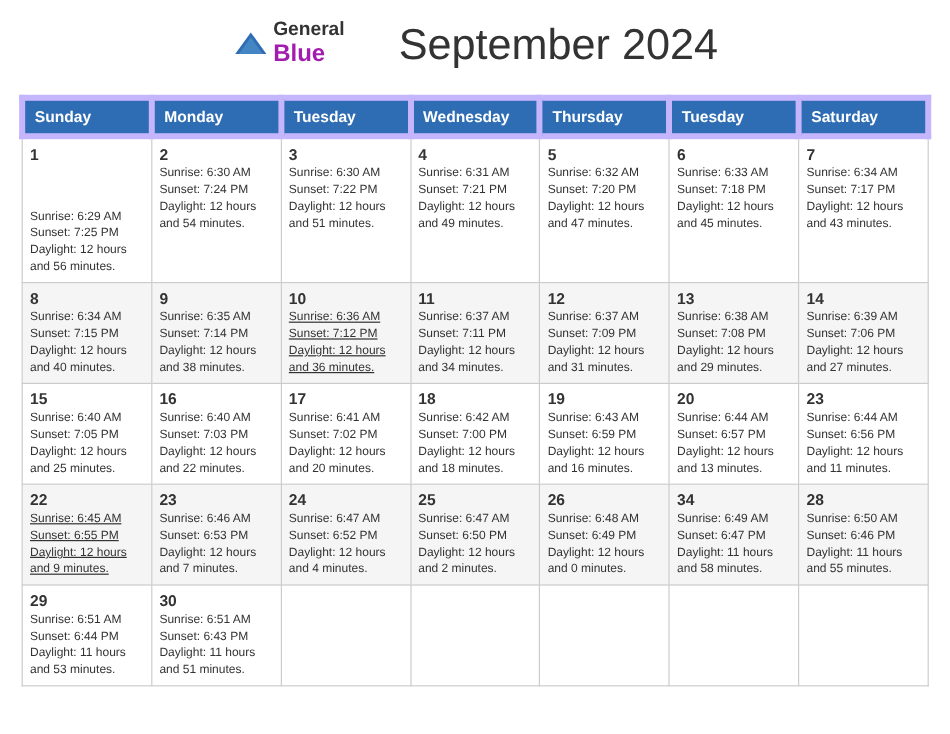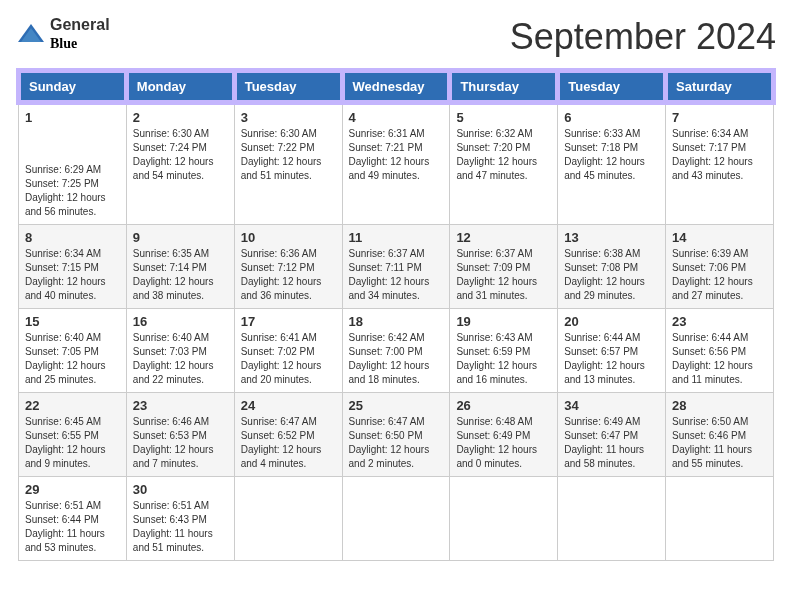--- a/index.html
+++ b/index.html
@@ -5,23 +5,23 @@
     * { box-sizing: border-box; margin: 0; padding: 0; }
     body {
       font-family: Arial, sans-serif;
       background: #fff;
       width: 792px;
       min-height: 612px;
       padding: 16px;
     }
     .header {
       display: flex;
-      justify-content: space-between;
+      justify-content: center;
       align-items: flex-start;
-      margin-bottom: 10px;
+      margin-bottom: 21px;
       gap: 45px;
     }
     .logo {
       display: flex;
       align-items: center;
       gap: 4px;
     }
     .logo-icon {
       width: 30px;
       height: 24px;
@@ -84,21 +84,21 @@
 <body>
 
 <div class="header">
   <div class="logo">
     <svg class="logo-icon" viewBox="0 0 30 24" xmlns="http://www.w3.org/2000/svg">
       <polygon points="15,2 28,20 2,20" fill="#2e6db4"></polygon>
       <polygon points="15,6 25,20 5,20" fill="#5a9fd4" opacity="0.5"></polygon>
     </svg>
     <div>
       <span style="font-size:16px;font-weight:bold;color:#333;">General</span><br>
-      <span style="font-size:14px;font-weight:bold;color:#000000;font-family:Liberation Serif, serif;">Blue</span>
+      <span style="font-size:20px;font-weight:bold;color:#a21caf;">Blue</span>
     </div>
   </div>
   <div class="title-block">
     <div class="month-title">September 2024</div>
   </div>
 </div>
 
 <table class="calendar">
   <thead>
     <tr>
@@ -173,21 +173,21 @@
         </td>
         <td>
           <span class="day-number">9</span>
           <div class="day-info" style="white-space: pre-line;">Sunrise: 6:35 AM
 Sunset: 7:14 PM
 Daylight: 12 hours
 and 38 minutes.</div>
         </td>
         <td>
           <span class="day-number">10</span>
-          <div class="day-info" style="white-space: pre-line;">Sunrise: 6:36 AM
+          <div class="day-info" style="white-space: pre-line; text-decoration: underline;">Sunrise: 6:36 AM
 Sunset: 7:12 PM
 Daylight: 12 hours
 and 36 minutes.</div>
         </td>
         <td>
           <span class="day-number">11</span>
           <div class="day-info" style="white-space: pre-line;">Sunrise: 6:37 AM
 Sunset: 7:11 PM
 Daylight: 12 hours
 and 34 minutes.</div>
@@ -261,21 +261,21 @@
           <span class="day-number">23</span>
           <div class="day-info" style="white-space: pre-line;">Sunrise: 6:44 AM
 Sunset: 6:56 PM
 Daylight: 12 hours
 and 11 minutes.</div>
         </td>
       </tr>
       <tr>
         <td>
           <span class="day-number">22</span>
-          <div class="day-info" style="white-space: pre-line;">Sunrise: 6:45 AM
+          <div class="day-info" style="white-space: pre-line; text-decoration: underline;">Sunrise: 6:45 AM
 Sunset: 6:55 PM
 Daylight: 12 hours
 and 9 minutes.</div>
         </td>
         <td>
           <span class="day-number">23</span>
           <div class="day-info" style="white-space: pre-line;">Sunrise: 6:46 AM
 Sunset: 6:53 PM
 Daylight: 12 hours
 and 7 minutes.</div>

